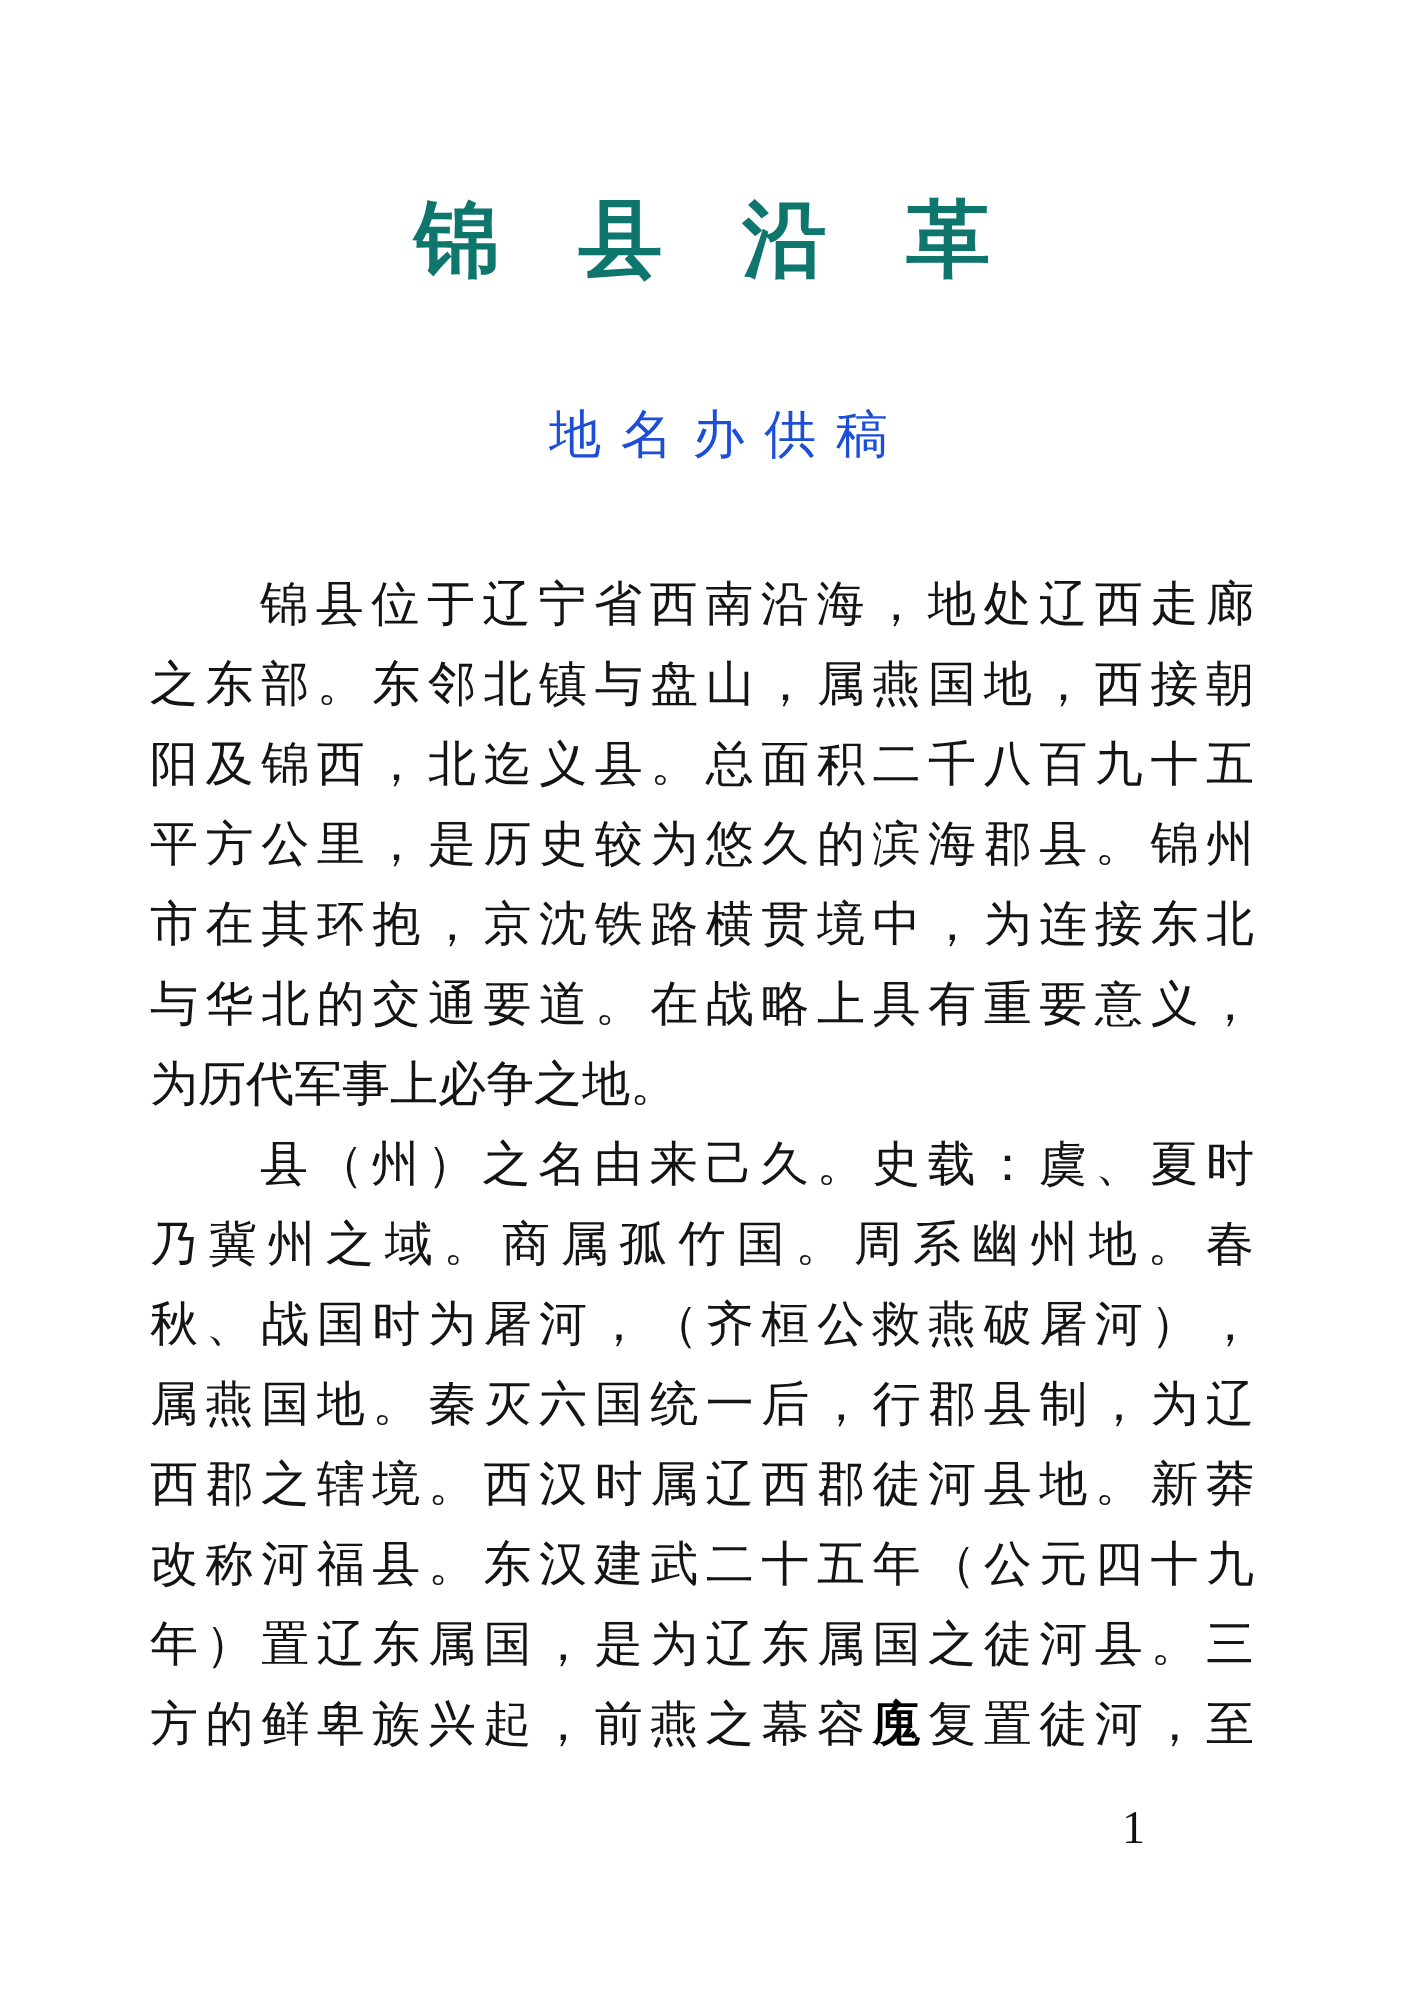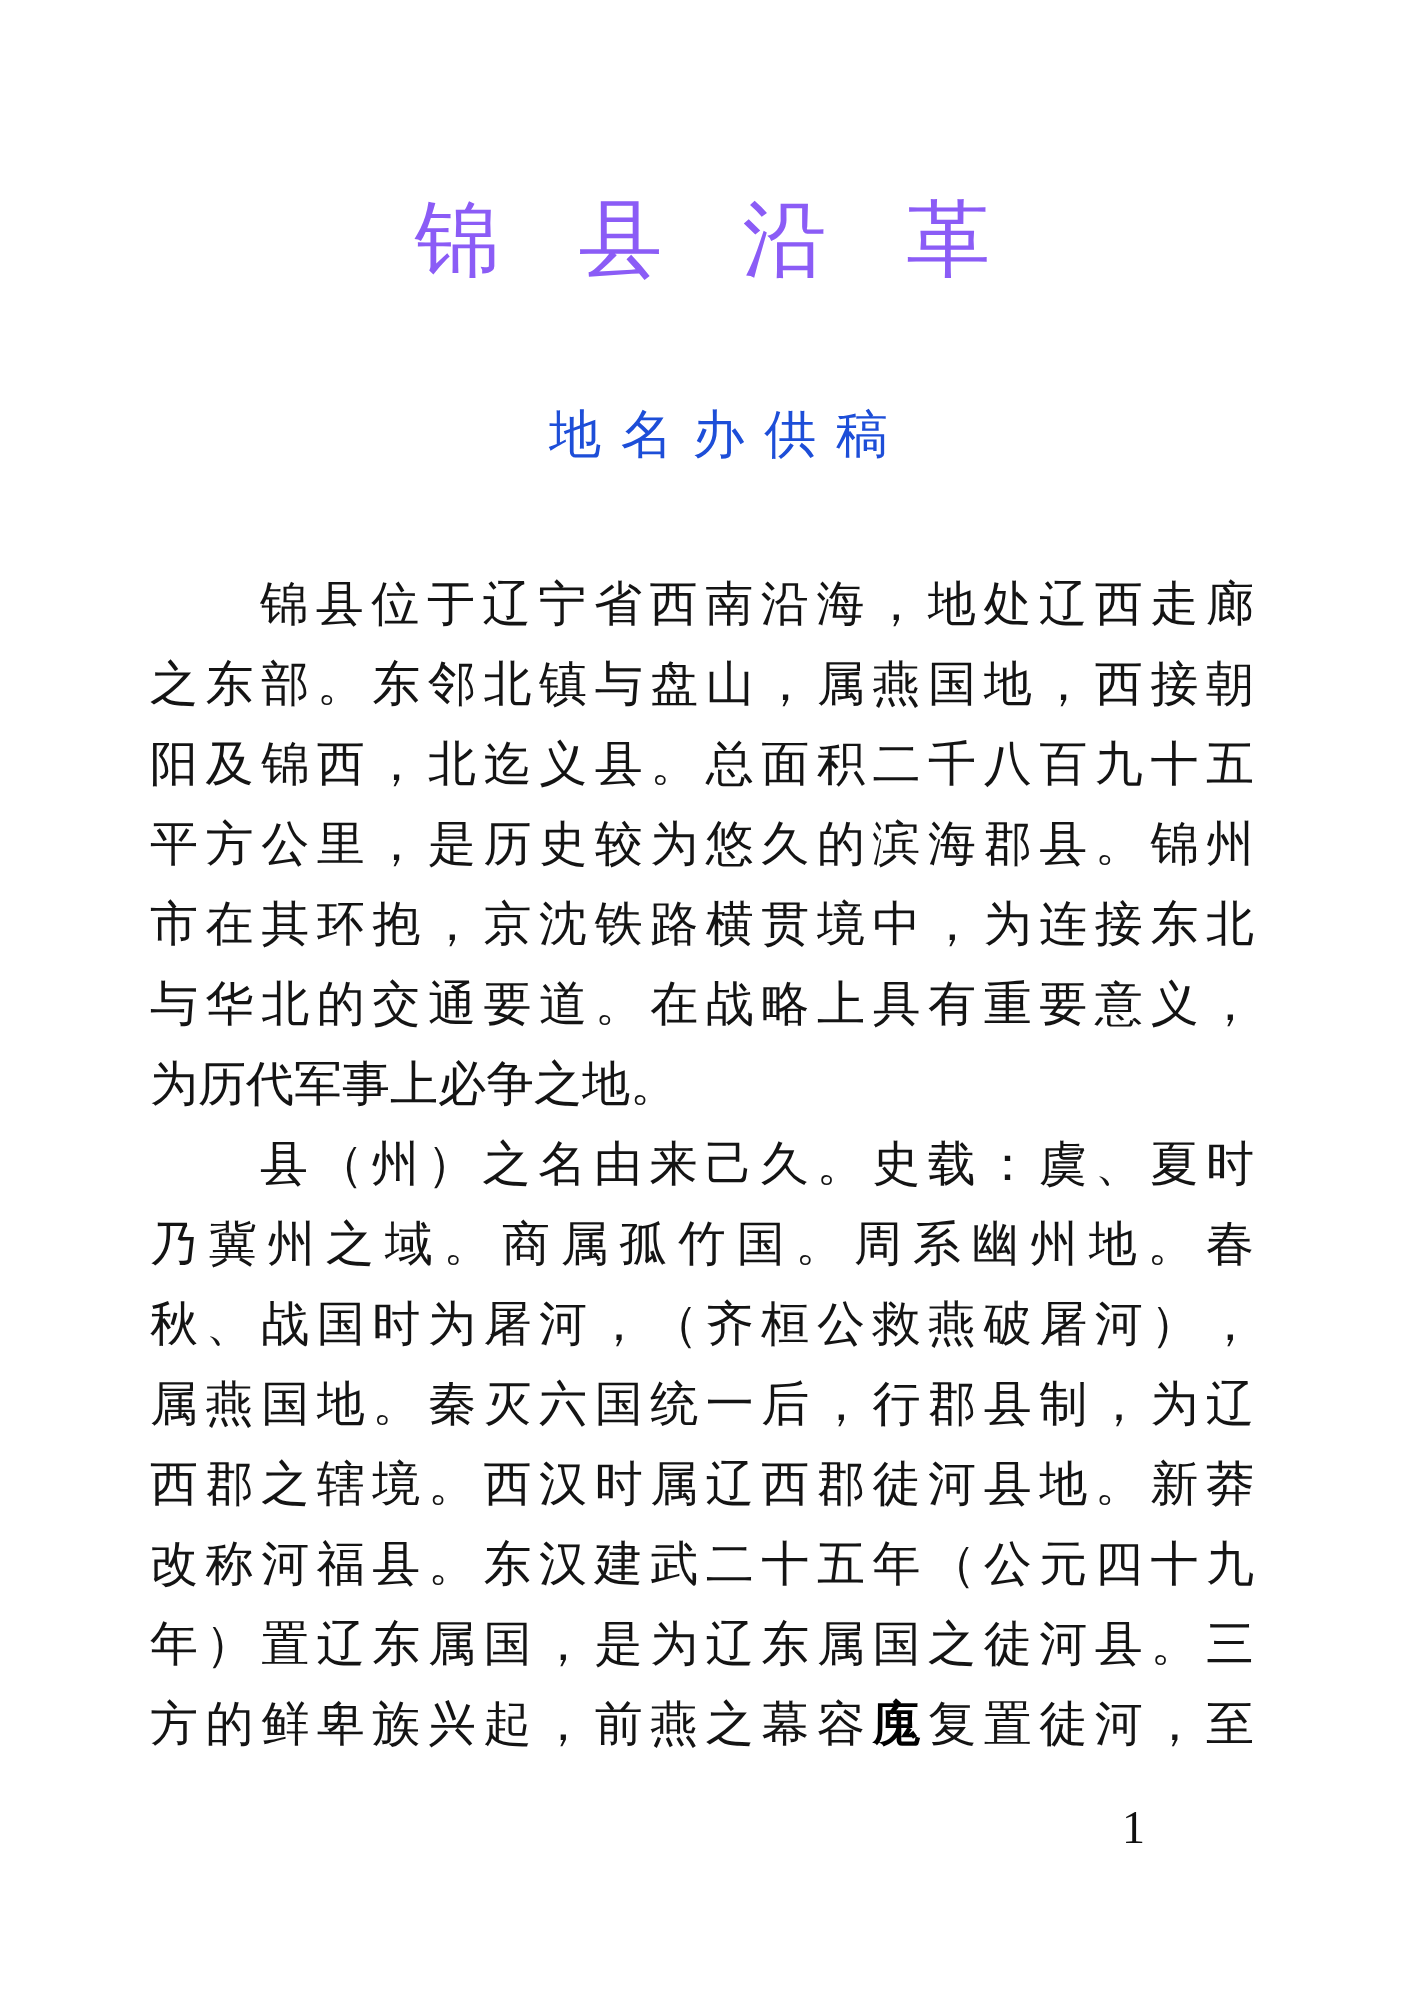--- a/index.html
+++ b/index.html
@@ -17,25 +17,25 @@
     font-family: "Liberation Serif", "DejaVu Serif", serif;
     color: #131313;
   }
   .doc-title {
     position: absolute;
     top: 183px;
     left: 0;
     width: 100%;
     text-align: center;
     font-size: 84px;
-    font-weight: normal;
+    font-weight: bold;
     letter-spacing: 0.95em;
     text-indent: 0.95em; 
     white-space: nowrap;
-    color: #8b5cf6;
+    color: #0f766e;
   }
   .doc-subtitle {
     position: absolute;
     top: 400px;
     left: 16px;
     width: 100%;
     text-align: center;
     font-size: 52px;
     font-weight: normal;
     letter-spacing: 0.38em;

